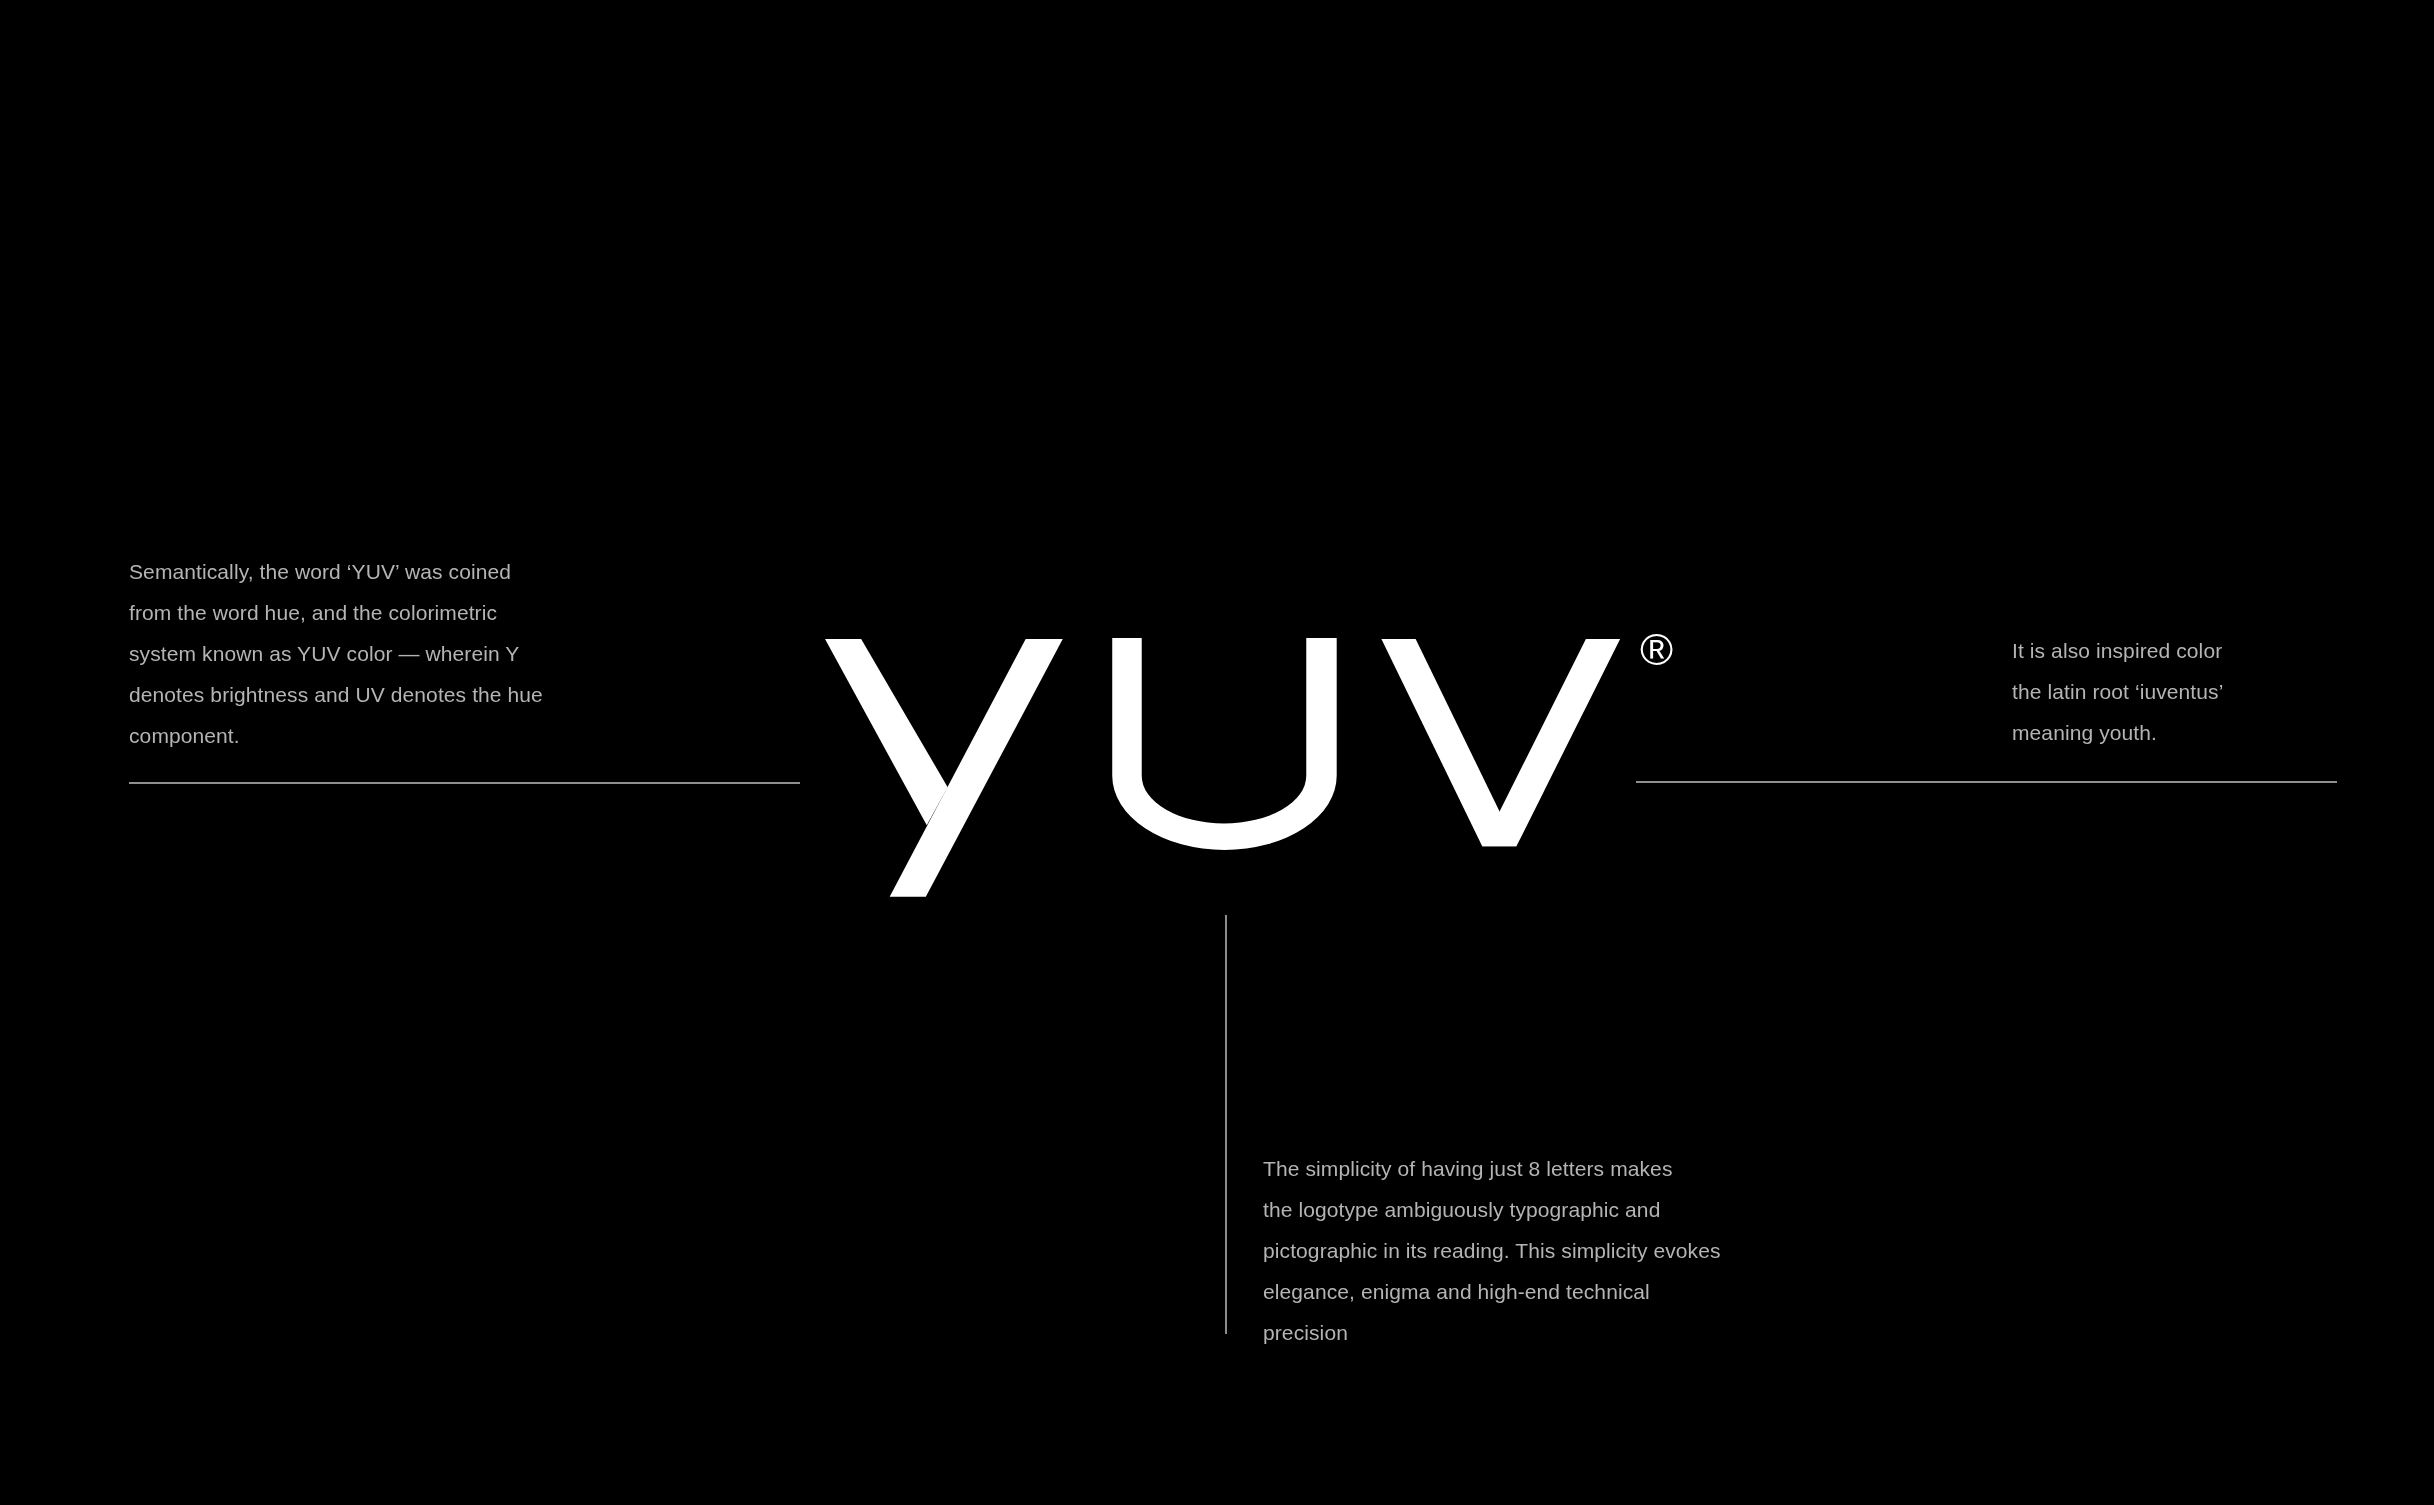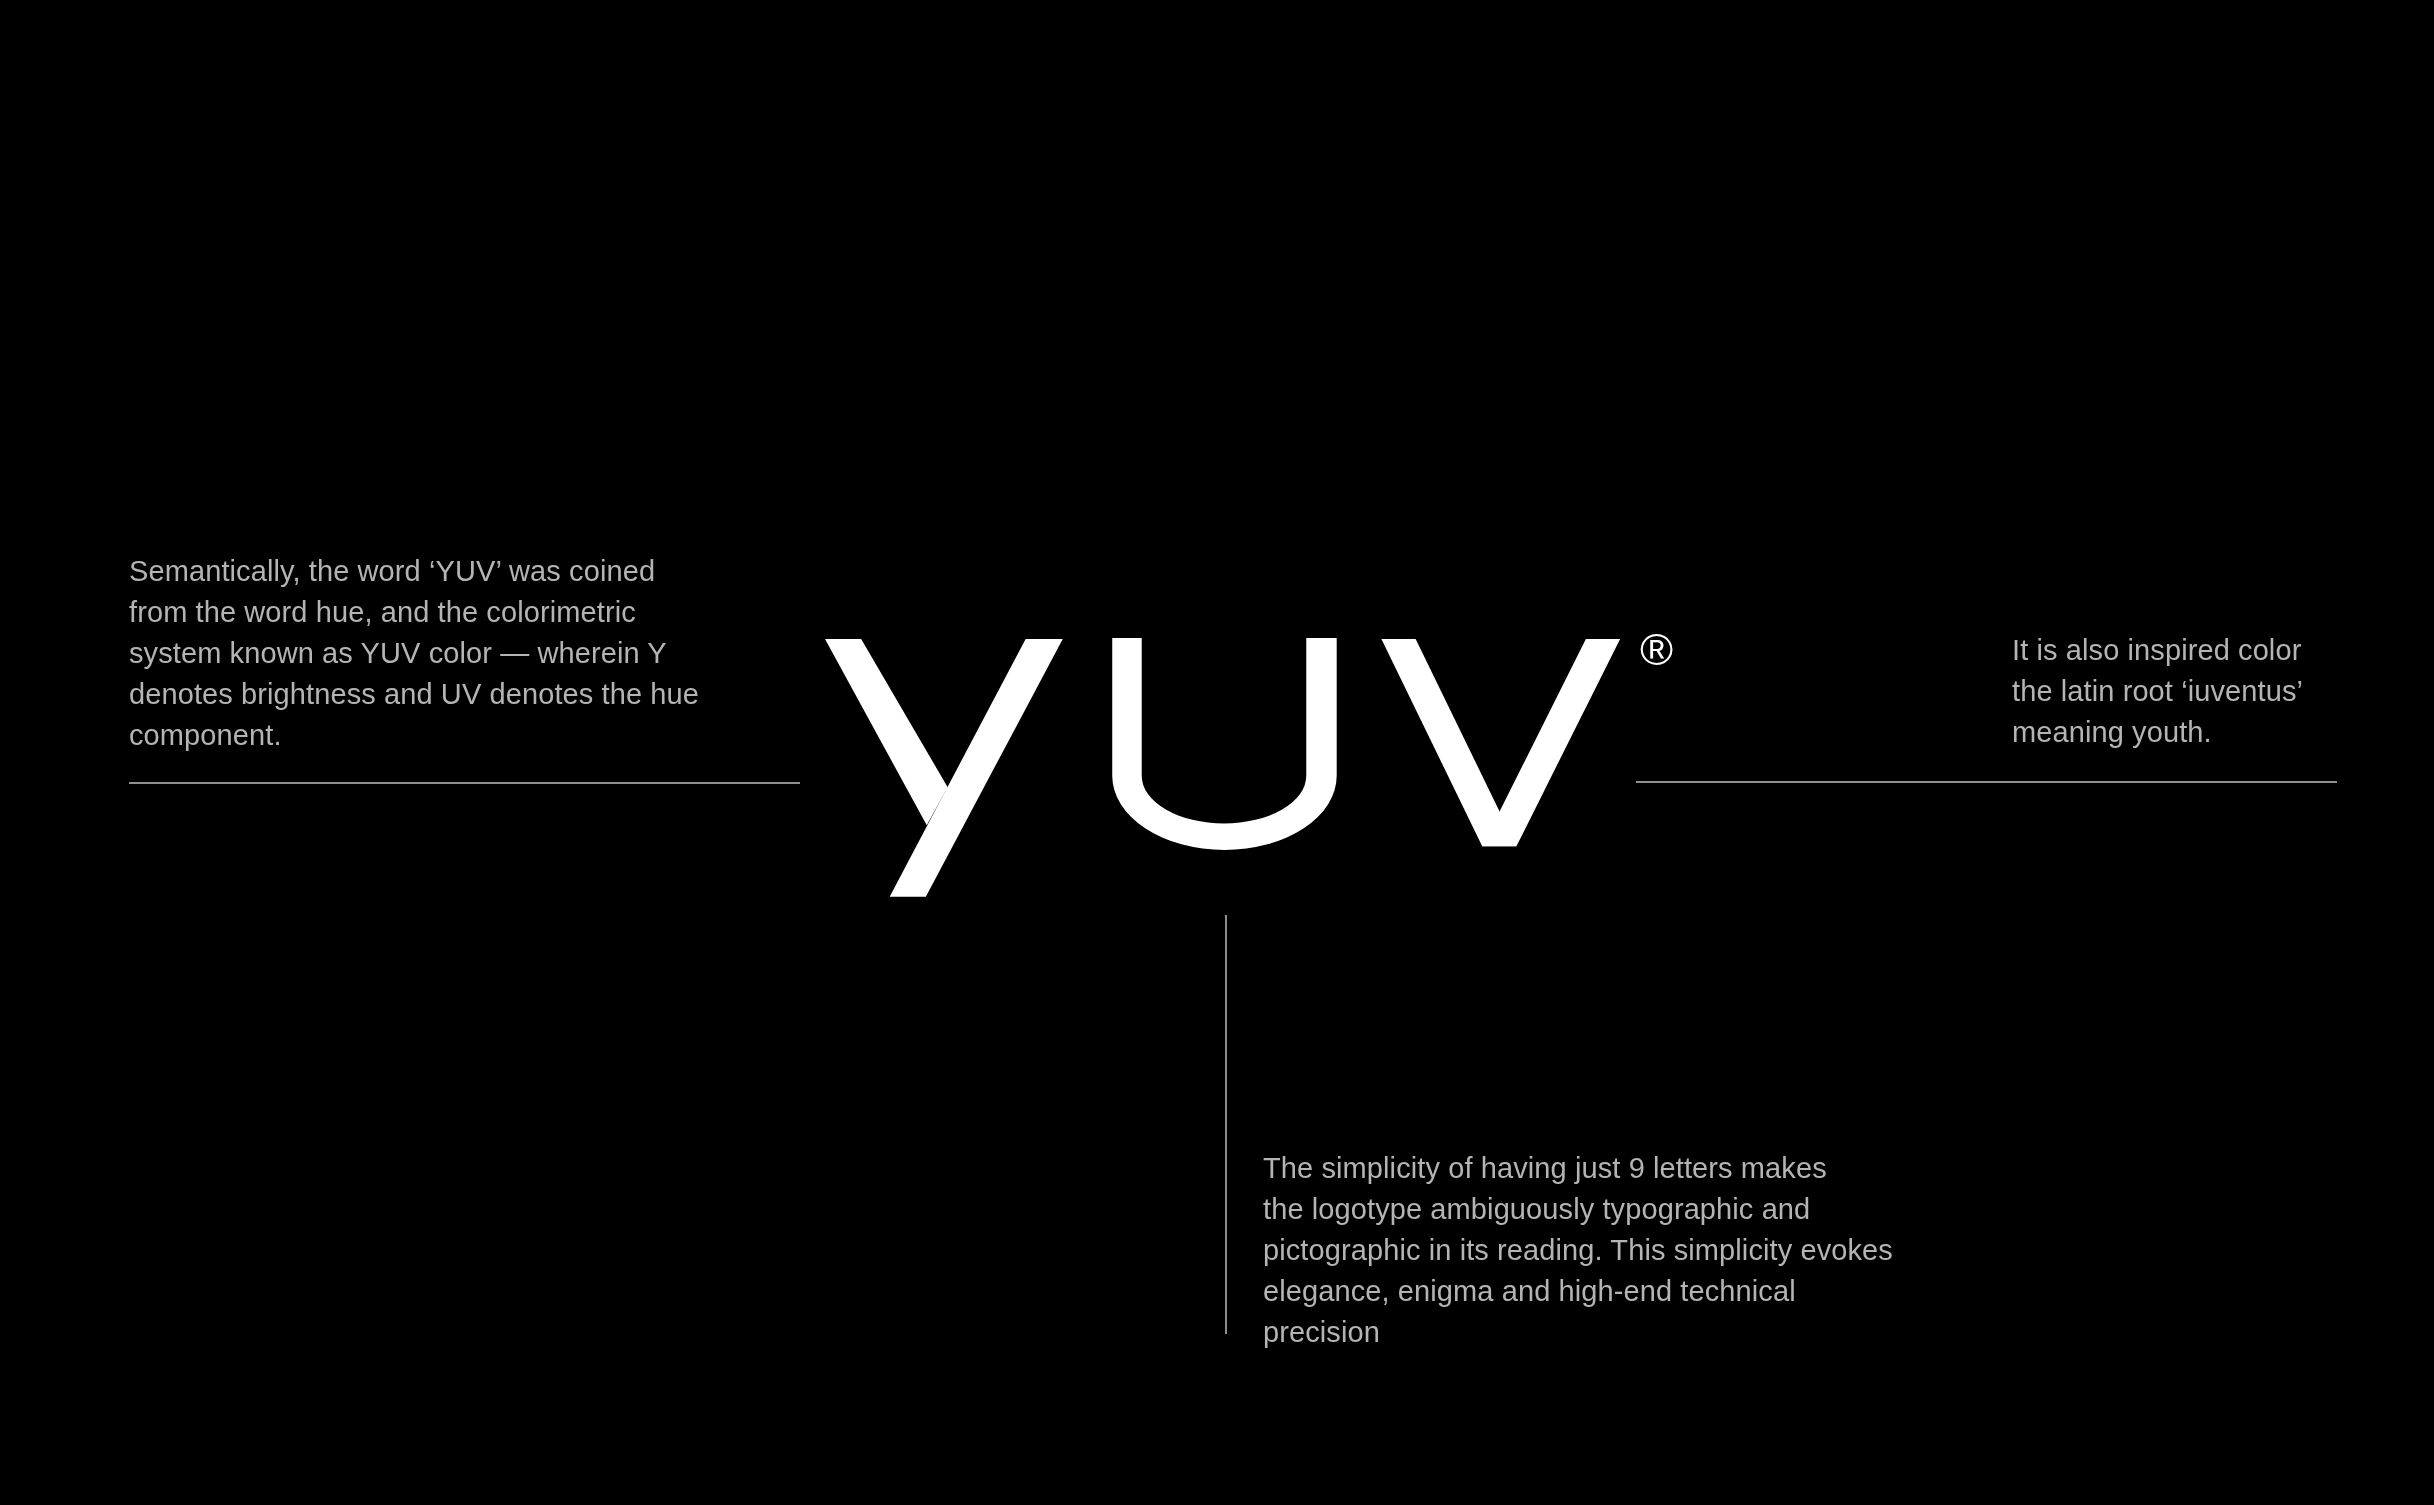--- a/index.html
+++ b/index.html
@@ -10,21 +10,21 @@
   #canvas {
     position: relative;
     width: 2435px;
     height: 1506px;
     background: #000000;
     overflow: hidden;
     font-family: "Liberation Sans", sans-serif;
   }
   .annotation {
     position: absolute;
-    font-size: 29px;
+    font-size: 21px;
     line-height: 41px;
     letter-spacing: 0.1px;
     color: #b4b4b4;
     white-space: pre-line;
   }
   .rule-h {
     position: absolute;
     height: 1.9px;
     background: #8f8f8f;
   }
@@ -87,20 +87,20 @@
   <span class="reg-mark">®</span>
 
   <div class="annotation" style="left:2012px; top:630px; width:380px;">It is also inspired color
 the latin root ‘iuventus’
 meaning youth.</div>
 
   <div class="rule-h" style="left:1636px; top:781px; width:701px;"></div>
 
   <div class="rule-v" style="left:1225px; top:915px; height:419px;"></div>
 
-  <div class="annotation" style="left:1263px; top:1148px; width:885px;">The simplicity of having just 9 letters makes
+  <div class="annotation" style="left:1263px; top:1148px; width:885px;">The simplicity of having just 8 letters makes
 the logotype ambiguously typographic and
 pictographic in its reading. This simplicity evokes
 elegance, enigma and high-end technical
 precision</div>
 
 </div>
 
 
 </body></html>

